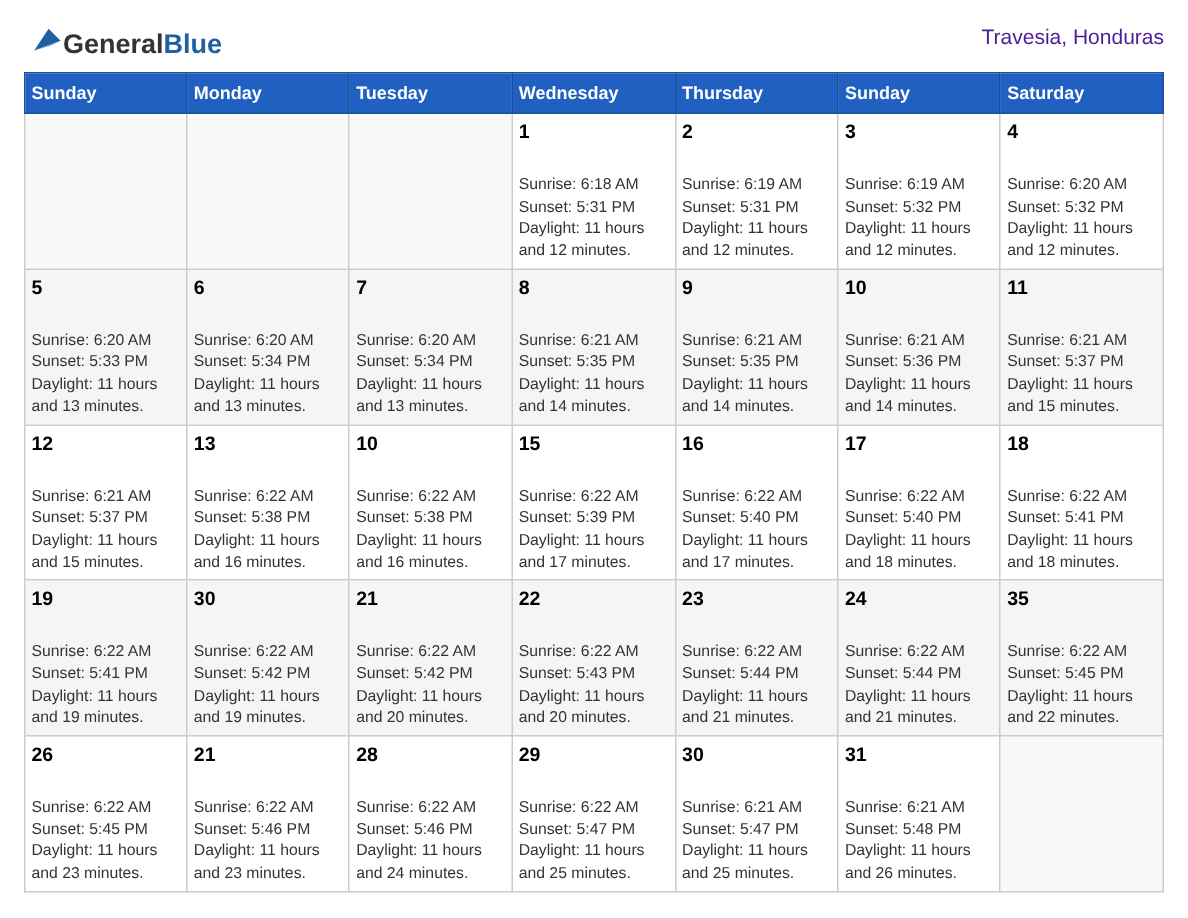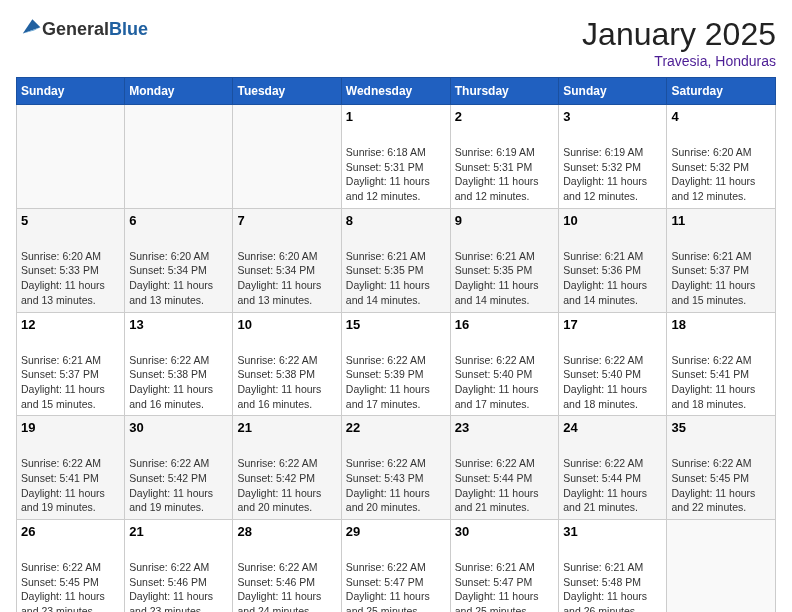--- a/index.html
+++ b/index.html
@@ -98,21 +98,20 @@
   <div class="logo">
     <svg class="logo-icon" viewBox="0 0 30 30" xmlns="http://www.w3.org/2000/svg">
       <polygon points="6,22 18,4 28,14" fill="#2060a0"></polygon>
       <polygon points="6,22 20,18 28,14" fill="#60a0d0"></polygon>
     </svg>
     <div>
       <span class="logo-text-general">General</span><span class="logo-text-blue">Blue</span>
     </div>
   </div>
   <div class="title-block">
-    <div class="month-title">January 2025</div>
     <div class="subtitle">Travesia, Honduras</div>
   </div>
 </div>
 
 <table class="calendar">
   <thead>
     <tr>
       <th>Sunday</th>
       <th>Monday</th>
       <th>Tuesday</th>

